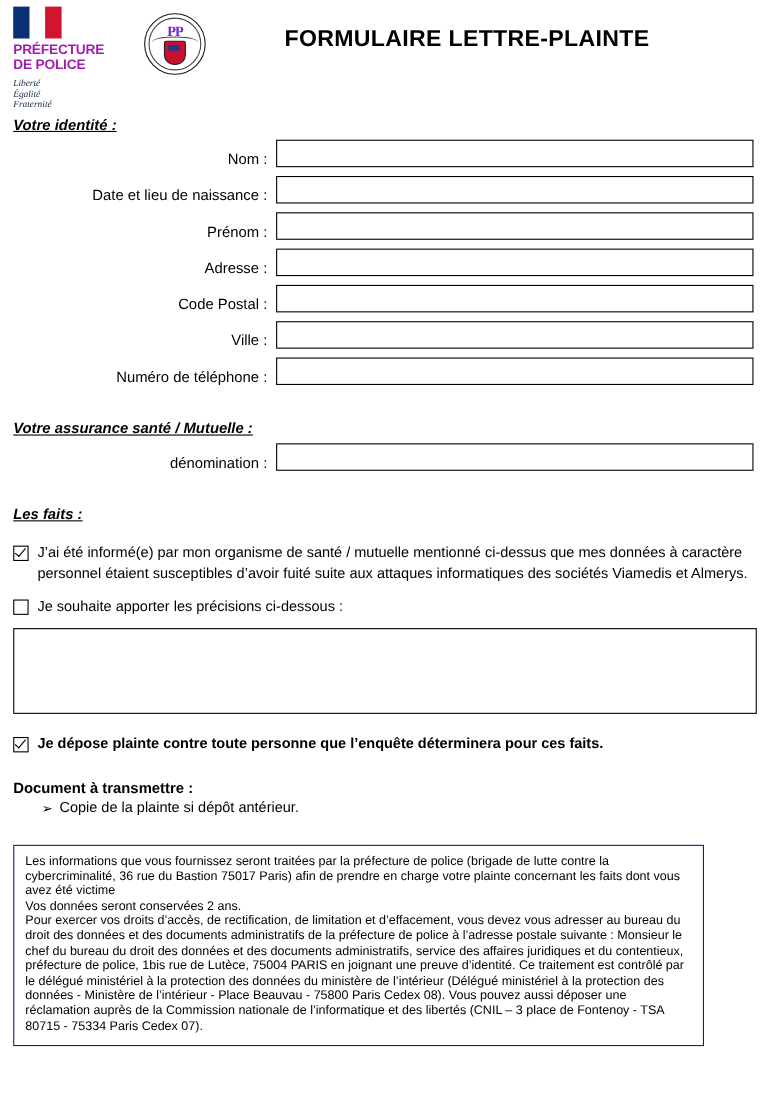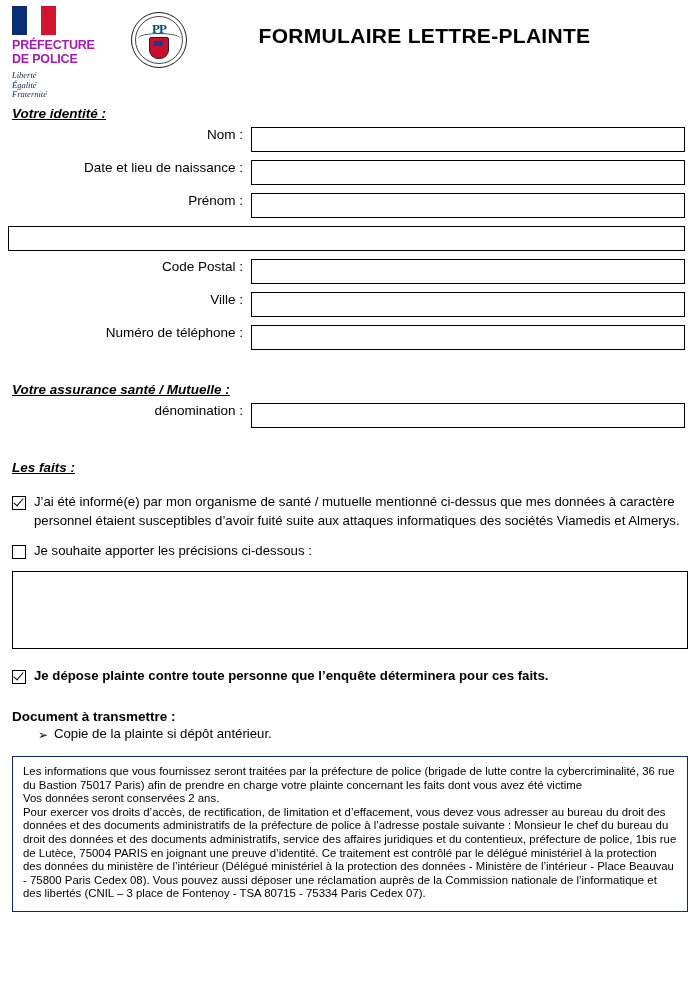--- a/index.html
+++ b/index.html
@@ -82,21 +82,21 @@
     position: absolute;
     top: 3px; left: 3px; right: 3px; bottom: 3px;
     border-radius: 50%;
     border: 0.8px solid #444;
   }
   .seal .pp {
     font-family: "Liberation Serif", serif;
     font-weight: bold;
     font-size: 13px;
     letter-spacing: -1px;
-    color: #0c4a6e;
+    color: #6d28d9;
     position: absolute;
     top: 8px;
     left: 0; right: 0;
     text-align: center;
   }
   .seal .shield {
     position: absolute;
     bottom: 8px;
     left: 50%;
     transform: translateX(-50%);
@@ -134,21 +134,21 @@
   .section-head {
     font-size: 13.5px;
     font-weight: bold;
     text-decoration: underline;
     margin: 0 0 6px 4px;
     font-style: italic;
   }
 
   .field-row {
     display: flex;
-    align-items: flex-start;
+    align-items: flex-end;
     margin-bottom: 8px;
   }
   .field-label {
     width: 243px;
     flex: 0 0 243px;
     text-align: right;
     font-size: 13.5px;
     padding-right: 8px;
     box-sizing: border-box;
   }
@@ -231,25 +231,25 @@
   }
   .bullet-glyph {
     flex: 0 0 16px;
     font-family: "DejaVu Sans", sans-serif;
     font-size: 12px;
     line-height: 18px;
   }
 
   
   .legal-box {
-    margin: 12px 4px 0 4px;
+    margin: 24px 4px 0 4px;
     border: 1.5px solid #16236e;
     padding: 8px 10px 10px 10px;
     box-sizing: border-box;
-    width: 676px;
+    width: 628px;
   }
   .legal-box p {
     margin: 0;
     font-size: 11.4px;
     line-height: 13.6px;
     text-align: left;
   }
 </style>
 </head>
 <body>
@@ -295,20 +295,21 @@
     </div>
     <div class="field-row">
       <div class="field-label">Date et lieu de naissance :</div>
       <input class="field-input" type="text" value="" style="">
     </div>
     <div class="field-row">
       <div class="field-label">Prénom :</div>
       <input class="field-input" type="text" value="" style="">
     </div>
     <div class="field-row">
+      <div class="field-label">Adresse :</div>
       <input class="field-input" type="text" value="" style="">
     </div>
     <div class="field-row">
       <div class="field-label">Code Postal :</div>
       <input class="field-input" type="text" value="" style="">
     </div>
     <div class="field-row">
       <div class="field-label">Ville :</div>
       <input class="field-input" type="text" value="" style="">
     </div>

